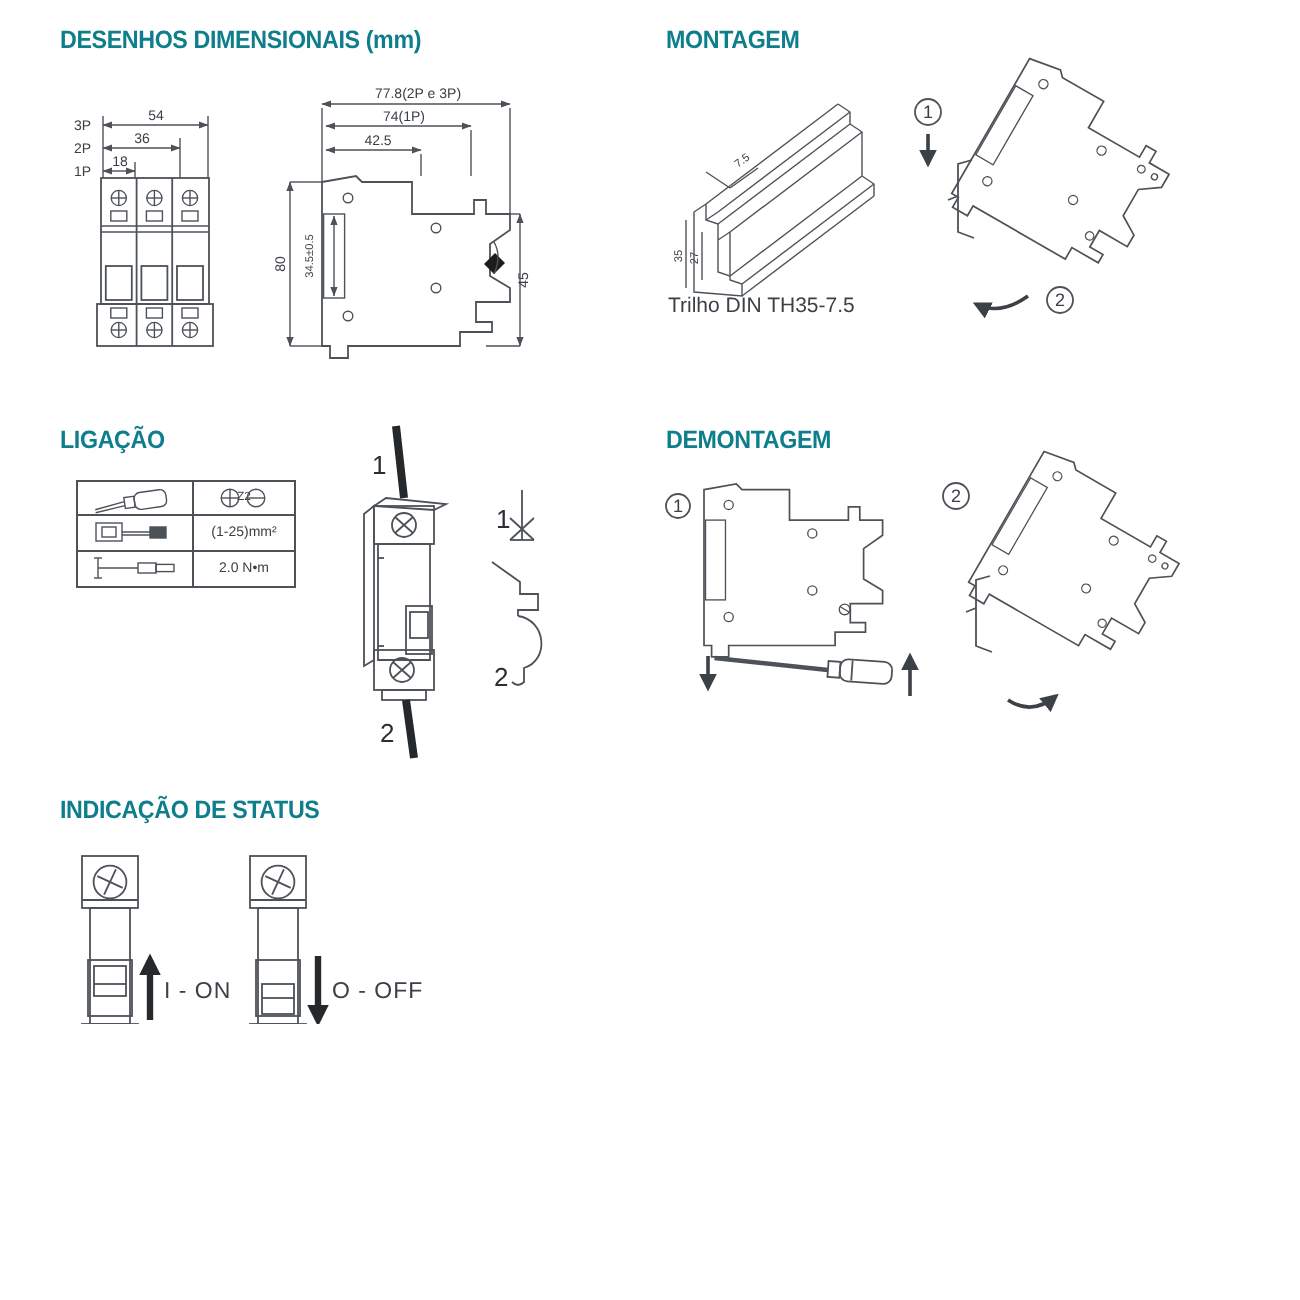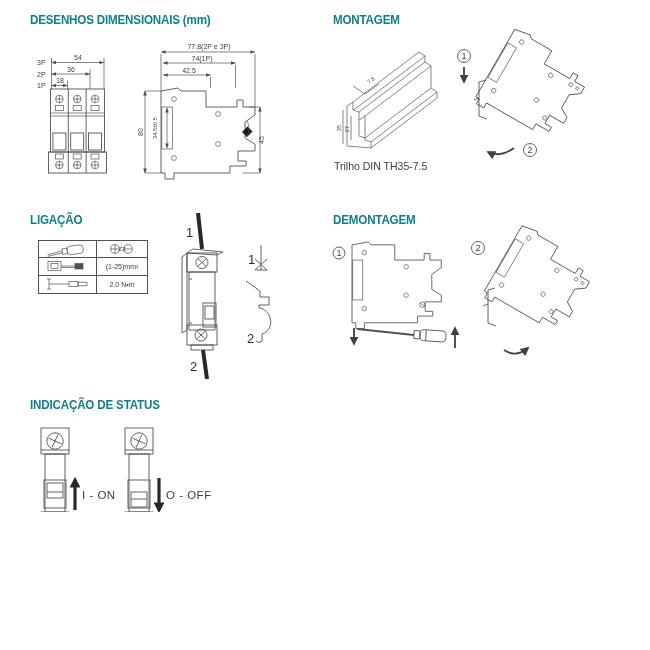--- a/index.html
+++ b/index.html
@@ -172,21 +172,21 @@
 
       <line x1="30" y1="52" x2="44" y2="42"></line>
       <line x1="18" y1="44" x2="30" y2="52"></line>
       <line x1="8" y1="68" x2="8" y2="102"></line>
       <line x1="16" y1="74" x2="16" y2="98"></line>
     </g>
     <text class="dimtxt-sm" x="34" y="42" transform="rotate(-37 34 42)">7.5</text>
     <text class="dimtxt-sm" x="6" y="86" transform="rotate(-90 6 86)" text-anchor="middle">35</text>
     <text class="dimtxt-sm" x="14" y="87" transform="rotate(-90 14 87)" text-anchor="middle">27</text>
   </svg>
-  <div class="caption" style="left:334px;top:160px;">Trilho DIN TH35-7.5</div>
+  <div class="caption" style="left:334px;top:147px;">Trilho DIN TH35-7.5</div>
 
   <svg style="left:452px;top:36px;" width="196" height="130" viewBox="0 0 196 130">
     <defs>
       <marker id="aw-m" viewBox="0 0 10 10" refX="8" refY="5" markerWidth="5" markerHeight="5" orient="auto-start-reverse">
         <path d="M0,0 L10,5 L0,10 Z" fill="#3c4147"></path>
       </marker>
     </defs>
     <g>
       <circle class="line" cx="12" cy="20" r="6.5"></circle>
       <text class="stepno" x="12" y="23.2" text-anchor="middle">1</text>

